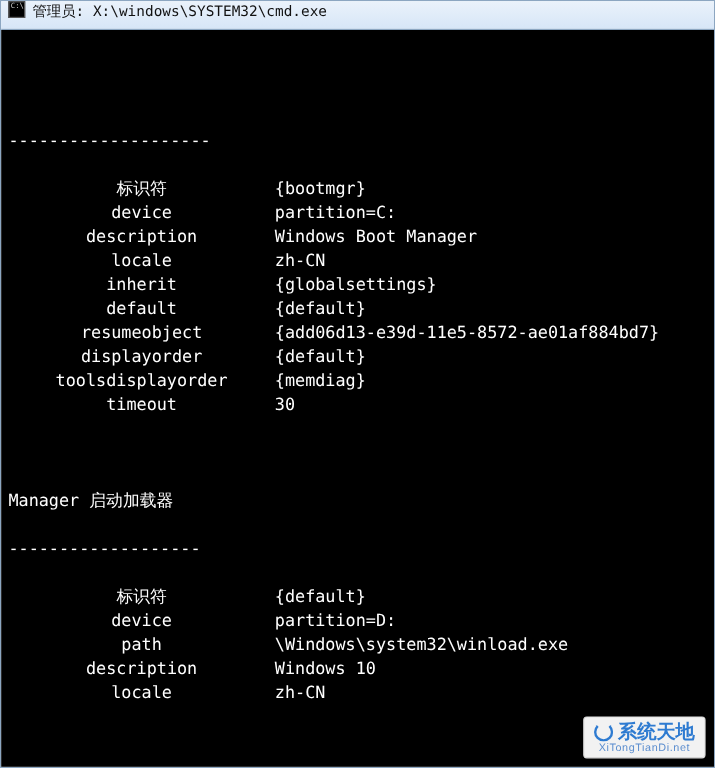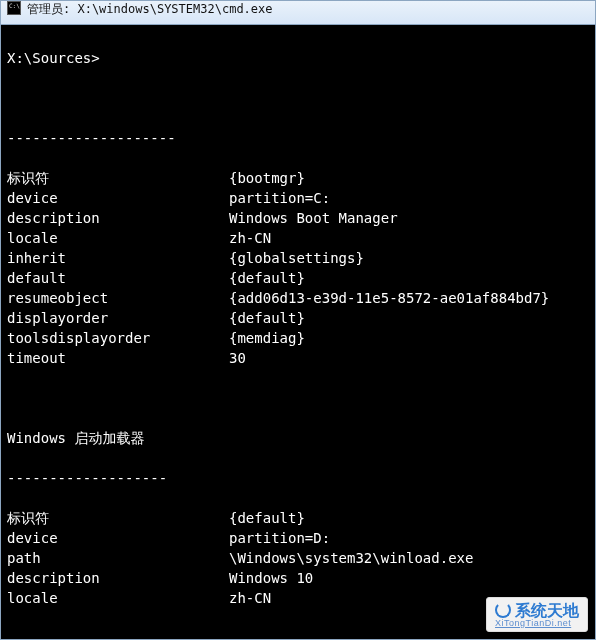--- a/index.html
+++ b/index.html
@@ -49,21 +49,21 @@
       width: 100%;
       height: calc(100% - 24px);
       padding: 3px 6px;
       font-size: 14px;
       line-height: 20px;
       white-space: pre;
       overflow: hidden;
       font-family: "SimSun","NSimSun","宋体",monospace;
     }
     .row { display: flex; }
-    .key { width: 222px; flex-shrink:0; }
+    .key { width: 222px; flex-shrink:0;text-align:center; }
     .val { }
     .watermark {
       position: absolute;
       right: 8px;
       bottom: 8px;
       background: rgba(255,255,255,0.95);
       border: 1px solid #ddd;
       border-radius: 3px;
       padding: 4px 8px 2px;
       font-family: "Microsoft YaHei","SimHei",sans-serif;
@@ -74,37 +74,37 @@
     .watermark .swirl {
       display:inline-block;
       width:16px;height:16px;
       border:2px solid #2e7bd1;
       border-radius:50%;
       border-top-color:transparent;
       vertical-align: middle;
       margin-right:4px;
     }
     .watermark .big { font-size: 16px; font-weight: bold; vertical-align:middle;}
-    .watermark .small { font-size: 9px; color:#5c8ecf; display:block; text-align:left; letter-spacing:0.5px;text-decoration:underline;}
+    .watermark .small { font-size: 9px; color:#5c8ecf; display:block; text-align:center; letter-spacing:0.5px;}
   </style>
 </head>
 <body>
 
 <div class="window">
   <div class="titlebar">
     <span class="icon"></span>
     <span>管理员: X:\windows\SYSTEM32\cmd.exe</span>
   </div>
   <div class="console">
-<div class="row"><span>X:\Sources&gt;</span></div>
+<div class="row"></div>
 <div>&nbsp;</div>
 <div>--------------------</div>
 <div id="section1-rows"><div class="row"><span class="key">标识符</span><span class="val">{bootmgr}</span></div><div class="row"><span class="key">device</span><span class="val">partition=C:</span></div><div class="row"><span class="key">description</span><span class="val">Windows Boot Manager</span></div><div class="row"><span class="key">locale</span><span class="val">zh-CN</span></div><div class="row"><span class="key">inherit</span><span class="val">{globalsettings}</span></div><div class="row"><span class="key">default</span><span class="val">{default}</span></div><div class="row"><span class="key">resumeobject</span><span class="val">{add06d13-e39d-11e5-8572-ae01af884bd7}</span></div><div class="row"><span class="key">displayorder</span><span class="val">{default}</span></div><div class="row"><span class="key">toolsdisplayorder</span><span class="val">{memdiag}</span></div><div class="row"><span class="key">timeout</span><span class="val">30</span></div></div>
 <div>&nbsp;</div>
-<div>Windows 启动加载器</div>
+<div>Manager 启动加载器</div>
 <div>-------------------</div>
 <div id="section2-rows"><div class="row"><span class="key">标识符</span><span class="val">{default}</span></div><div class="row"><span class="key">device</span><span class="val">partition=D:</span></div><div class="row"><span class="key">path</span><span class="val">\Windows\system32\winload.exe</span></div><div class="row"><span class="key">description</span><span class="val">Windows 10</span></div><div class="row"><span class="key">locale</span><span class="val">zh-CN</span></div></div>
 
 
   </div>
 </div>
 
 <div class="watermark">
   <span class="swirl"></span><span class="big">系统天地</span>
   <span class="small">XiTongTianDi.net</span>

